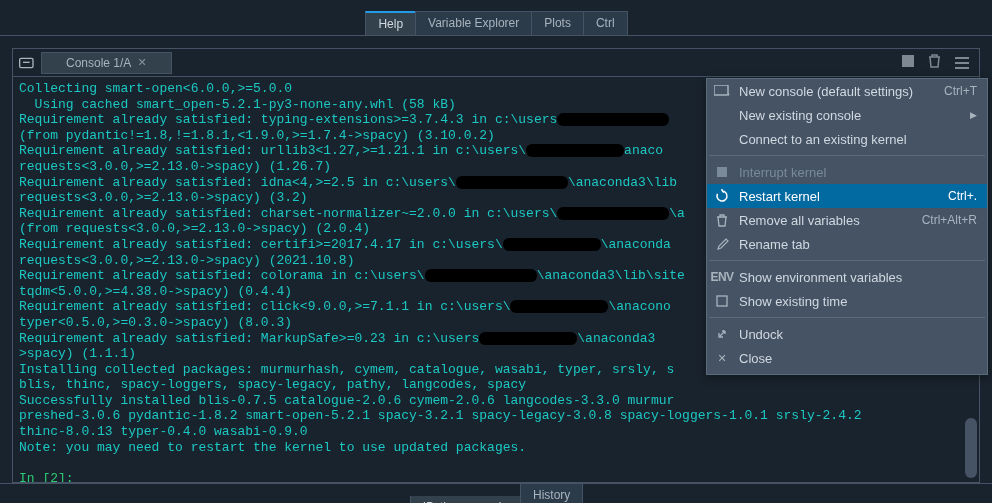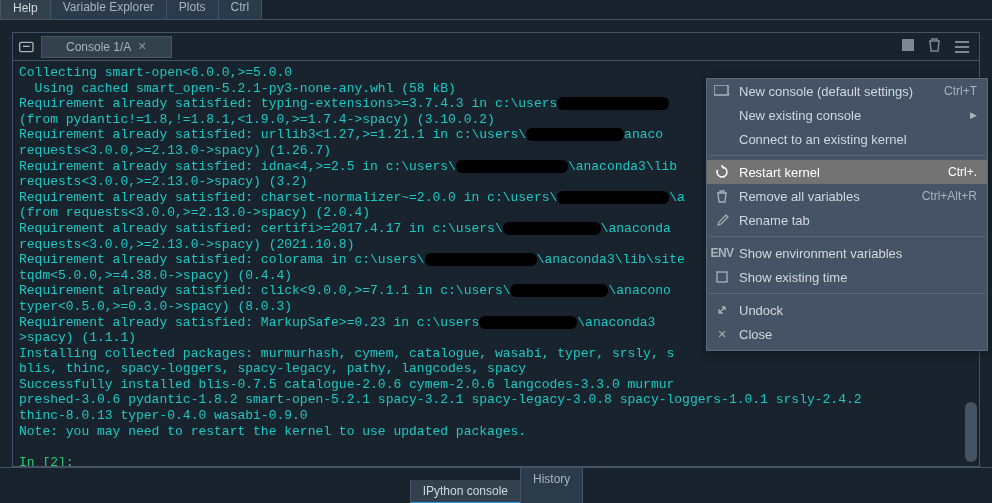--- a/index.html
+++ b/index.html
@@ -7,22 +7,23 @@
   font-family: 'Segoe UI', Tahoma, sans-serif;
   font-size: 13px;
   background: #19232d;
   color: #c9d1d9;
   width: 992px;
   height: 503px;
   overflow: hidden;
   position: relative;
 }
 .topbar {
-  height: 20px;
-  display: flex;
+  height: 36px;
+  display: flex;
+  justify-content: center;
   align-items: flex-end;
   border-bottom: 1px solid #455364;
 }
 .tab-group { display: flex; gap: 0; }
 .tab-group .tab {
   padding: 4px 12px;
   background: #2c3b4a;
   border: 1px solid #455364;
   border-bottom: none;
   color: #a8b3bd;
@@ -137,21 +138,21 @@
   gap: 8px;
 }
 .context-menu .item.disabled { color: #7a8a9a; cursor: default; }
 .context-menu .item.submenu::after {
   content: '\25B6';
   font-size: 9px;
   color: #a8b3bd;
   margin-left: auto;
 }
 .context-menu .item.hover {
-  background: #737373;
+  background: #0369a1;
   color: #fff;
 }
 .context-menu .sep {
   height: 1px;
   background: #5a6b7c;
   margin: 4px 2px;
 }
 .context-menu .icn {
   width: 18px;
   height: 16px;
@@ -270,20 +271,28 @@
   </div>
   <div class="item submenu">
     <span class="icn"></span>
     <span>New existing console</span>
   </div>
   <div class="item">
     <span class="icn"></span>
     <span>Connect to an existing kernel</span>
   </div>
   <div class="sep"></div>
+  <div class="item disabled">
+    <span class="icn">
+        <svg width="10" height="10">
+          <rect width="10" height="10" fill="#7a8a9a"></rect>
+        </svg>
+      </span>
+    <span>Interrupt kernel</span>
+  </div>
   <div class="item hover">
     <span class="icn">
         <svg width="14" height="14" viewBox="0 0 14 14">
           <path d="M7 2a5 5 0 1 1-4.5 2.8M7 2V0M7 2l2 1.5" fill="none" stroke="#fff" stroke-width="1.5"></path>
         </svg>
       </span>
     <span>Restart kernel</span>
     <span class="shortcut">Ctrl+.</span>
   </div>
   <div class="item">

